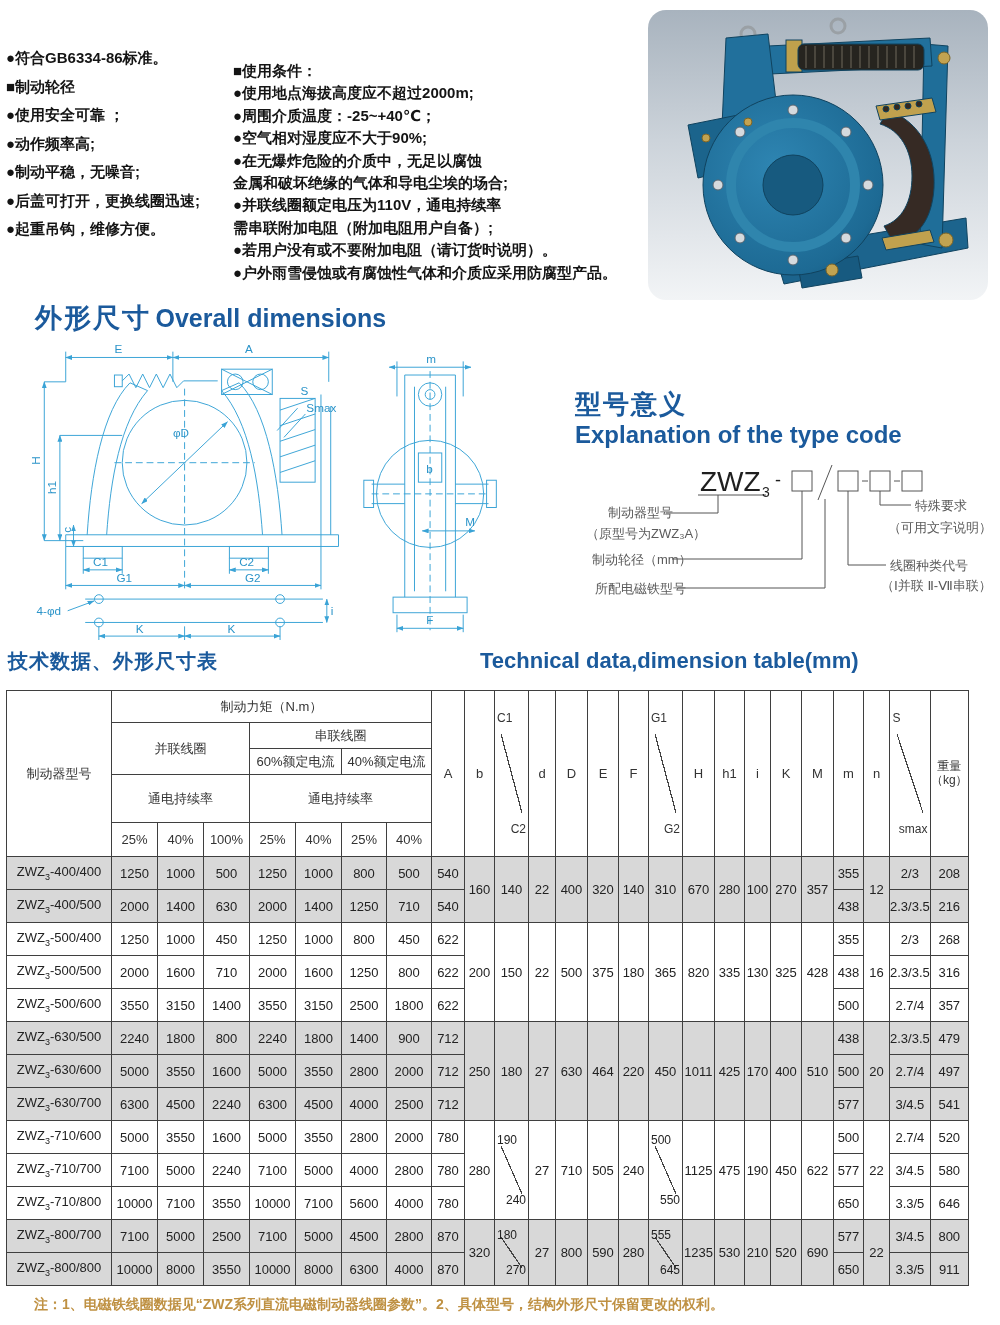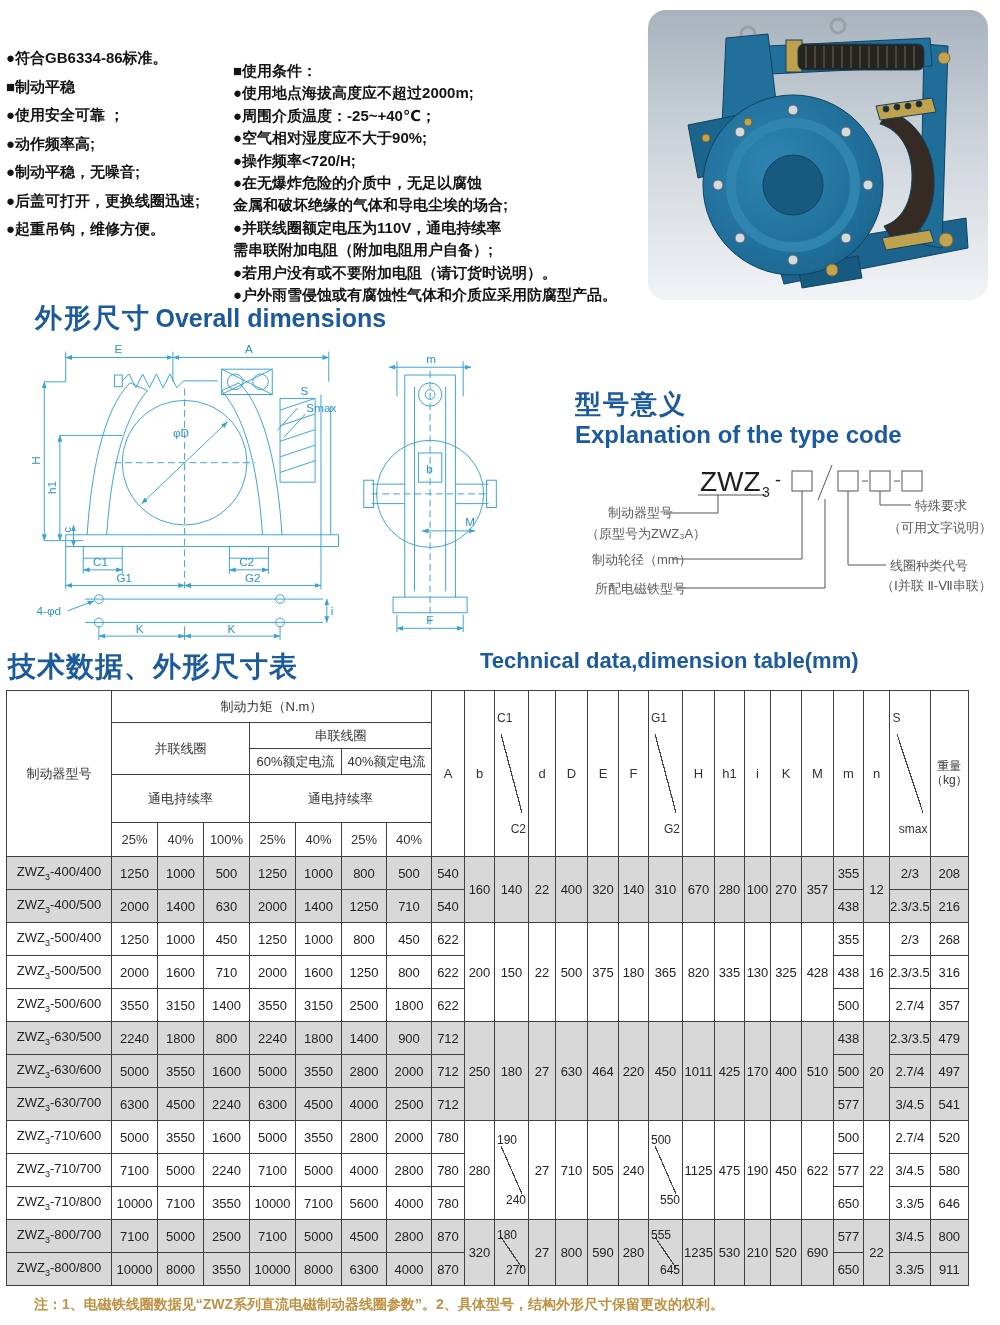--- a/index.html
+++ b/index.html
@@ -7,21 +7,21 @@
         font-family:"Liberation Sans","DejaVu Sans",sans-serif;color:#1f1f1f;}
   .abs{position:absolute;}
   .txt-line{white-space:nowrap;}
   .feat-list{left:6px;top:44px;font-size:15px;font-weight:bold;line-height:28.5px;color:#141414;}
   .cond-list{left:233px;top:60px;font-size:15px;font-weight:bold;line-height:22.4px;color:#141414;width:410px;}
   .photo{left:648px;top:10px;width:340px;height:290px;}
   .sec-title .zh{font-size:27px;font-weight:bold;color:#1b5a9c;letter-spacing:2px;}
   .sec-title .en{font-size:25px;font-weight:bold;color:#1b5a9c;}
   .tc-zh{font-size:26px;font-weight:bold;color:#1b5a9c;letter-spacing:2px;line-height:32px;}
   .tc-en{font-size:24px;font-weight:bold;color:#1b5a9c;line-height:30px;}
-  .tbl-title-zh{left:8px;top:648px;font-size:28px;font-weight:bold;color:#1b5a9c;letter-spacing:1px;}
+  .tbl-title-zh{left:8px;top:648px;font-size:20px;font-weight:bold;color:#1b5a9c;letter-spacing:1px;}
   .tbl-title-en{left:480px;top:648px;font-size:22px;font-weight:bold;color:#1b5a9c;}
   .tbl{position:absolute;left:6px;top:690px;border-collapse:collapse;table-layout:fixed;}
   .tbl th,.tbl td{border:1px solid #3f3f3f;text-align:center;vertical-align:middle;
        font-size:13px;padding:0;overflow:hidden;font-weight:normal;color:#222;}
   .tbl thead th{color:#333;}
   .tbl tbody tr{height:33px;}
   tr.shaded td{background:#d8d8d8;}
   .model-cell{font-size:13px;}
   .model-cell sub{font-size:9px;}
   .model-head{font-size:14px;}
@@ -34,34 +34,33 @@
   .footnote{left:34px;top:1296px;font-size:14px;font-weight:bold;color:#bf9143;white-space:nowrap;}
   svg text{font-family:"Liberation Sans","DejaVu Sans",sans-serif;}
 </style>
 </head>
 <body>
 
 <div class="page">
 
   <div class="abs feat-list">
       <div class="txt-line">●符合GB6334-86标准。</div>
-      <div class="txt-line">■制动平稳</div>
+      <div class="txt-line">■制动轮径</div>
       <div class="txt-line">●使用安全可靠 ；</div>
       <div class="txt-line">●动作频率高;</div>
       <div class="txt-line">●制动平稳，无噪音;</div>
       <div class="txt-line">●后盖可打开，更换线圈迅速;</div>
       <div class="txt-line">●起重吊钩，维修方便。</div>
     </div>
 
   <div class="abs cond-list">
       <div class="txt-line">■使用条件：</div>
       <div class="txt-line">●使用地点海拔高度应不超过2000m;</div>
       <div class="txt-line">●周围介质温度：-25~+40℃；</div>
       <div class="txt-line">●空气相对湿度应不大于90%;</div>
-      <div class="txt-line">●操作频率&lt;720/H;</div>
       <div class="txt-line">●在无爆炸危险的介质中，无足以腐蚀</div>
       <div class="txt-line">金属和破坏绝缘的气体和导电尘埃的场合;</div>
       <div class="txt-line">●并联线圈额定电压为110V，通电持续率</div>
       <div class="txt-line">需串联附加电阻（附加电阻用户自备）;</div>
       <div class="txt-line">●若用户没有或不要附加电阻（请订货时说明）。</div>
       <div class="txt-line">●户外雨雪侵蚀或有腐蚀性气体和介质应采用防腐型产品。</div>
     </div>
 
   <div class="abs photo">
     <svg viewBox="0 0 340 290" width="340" height="290">

